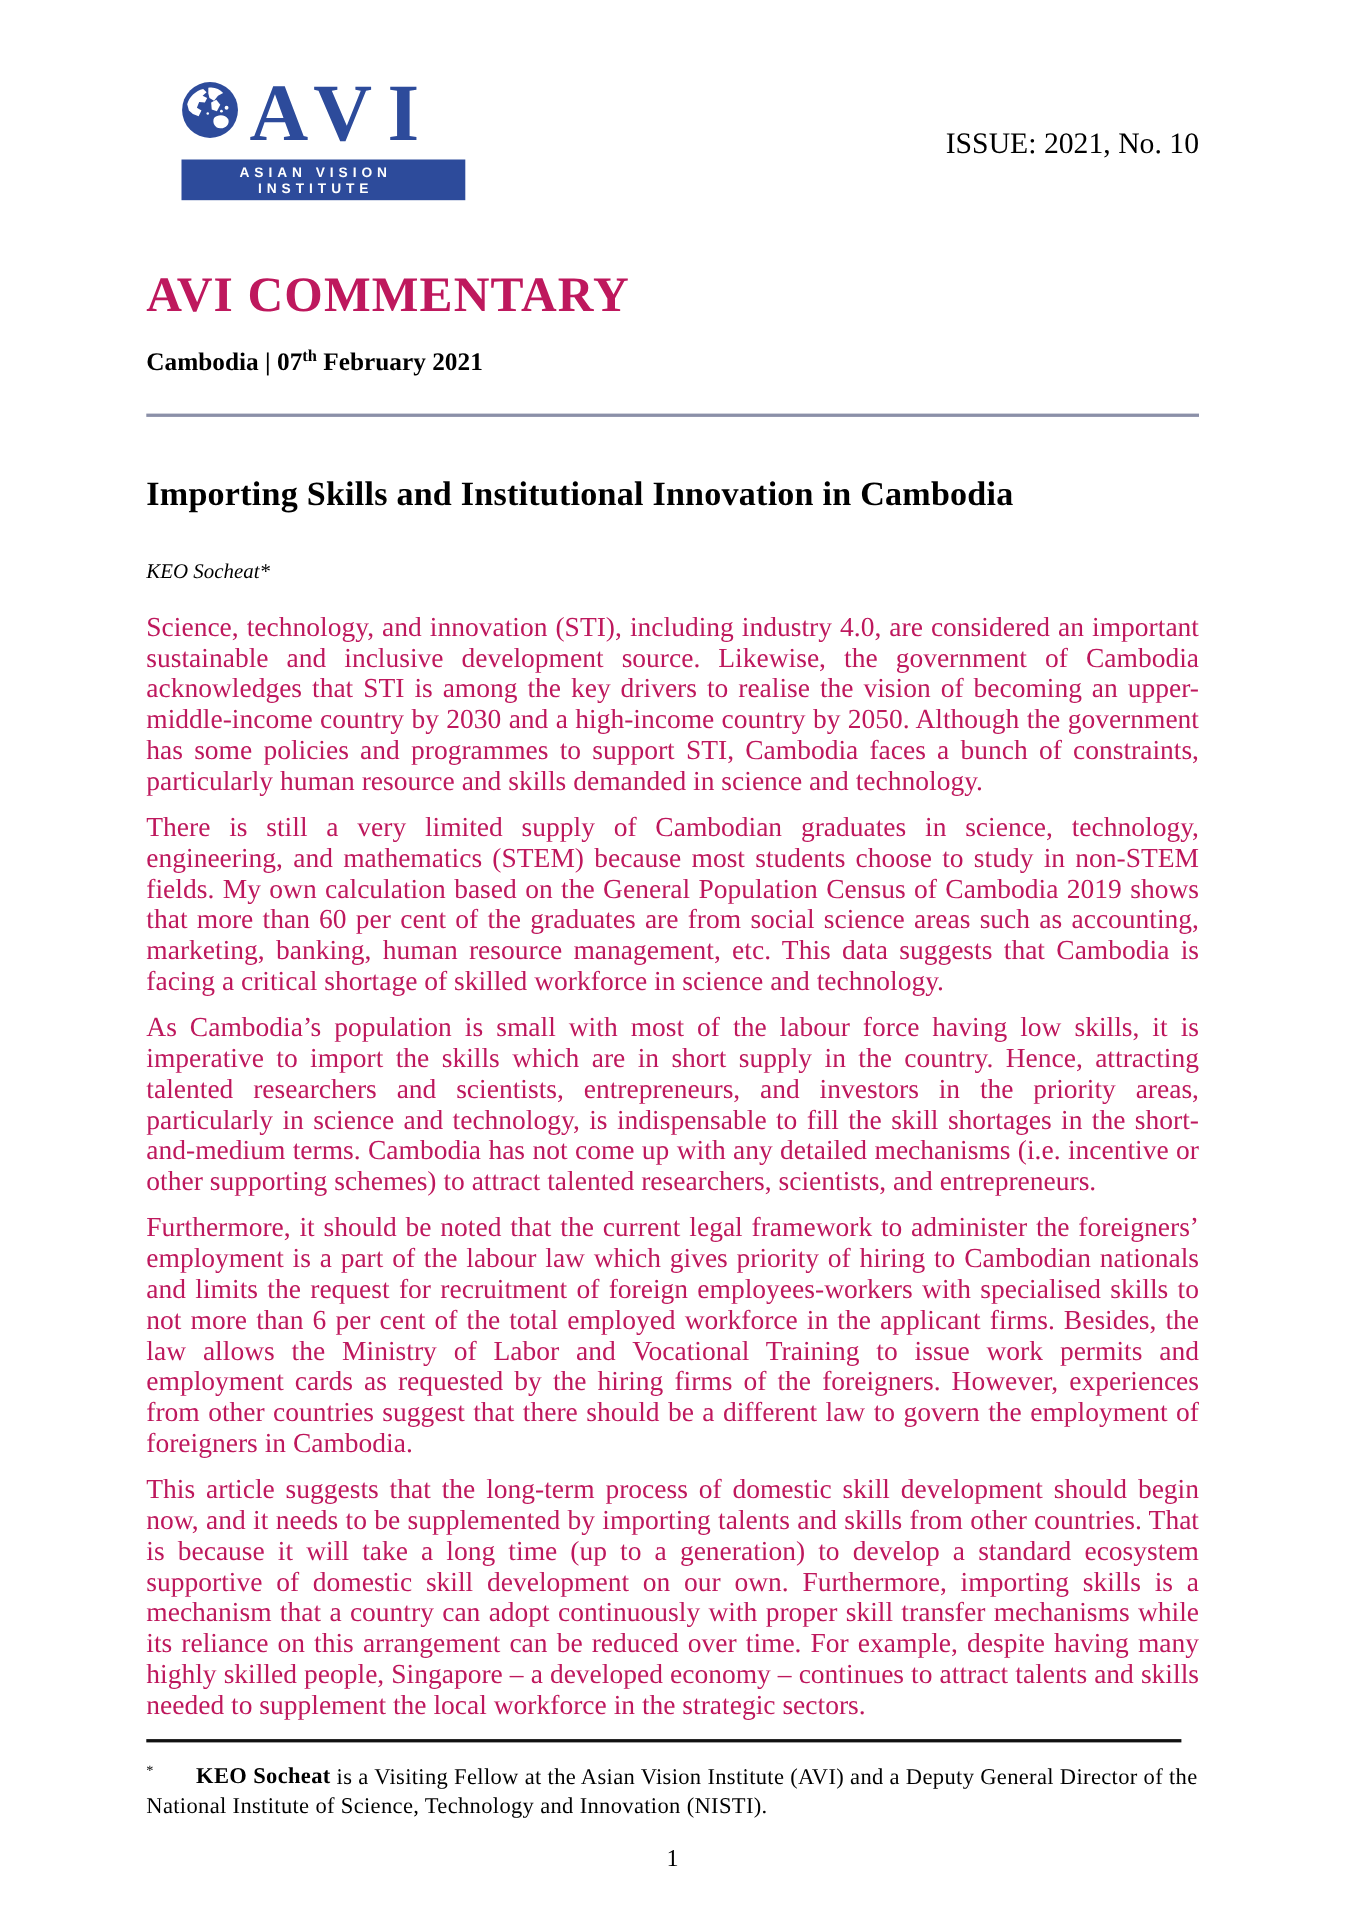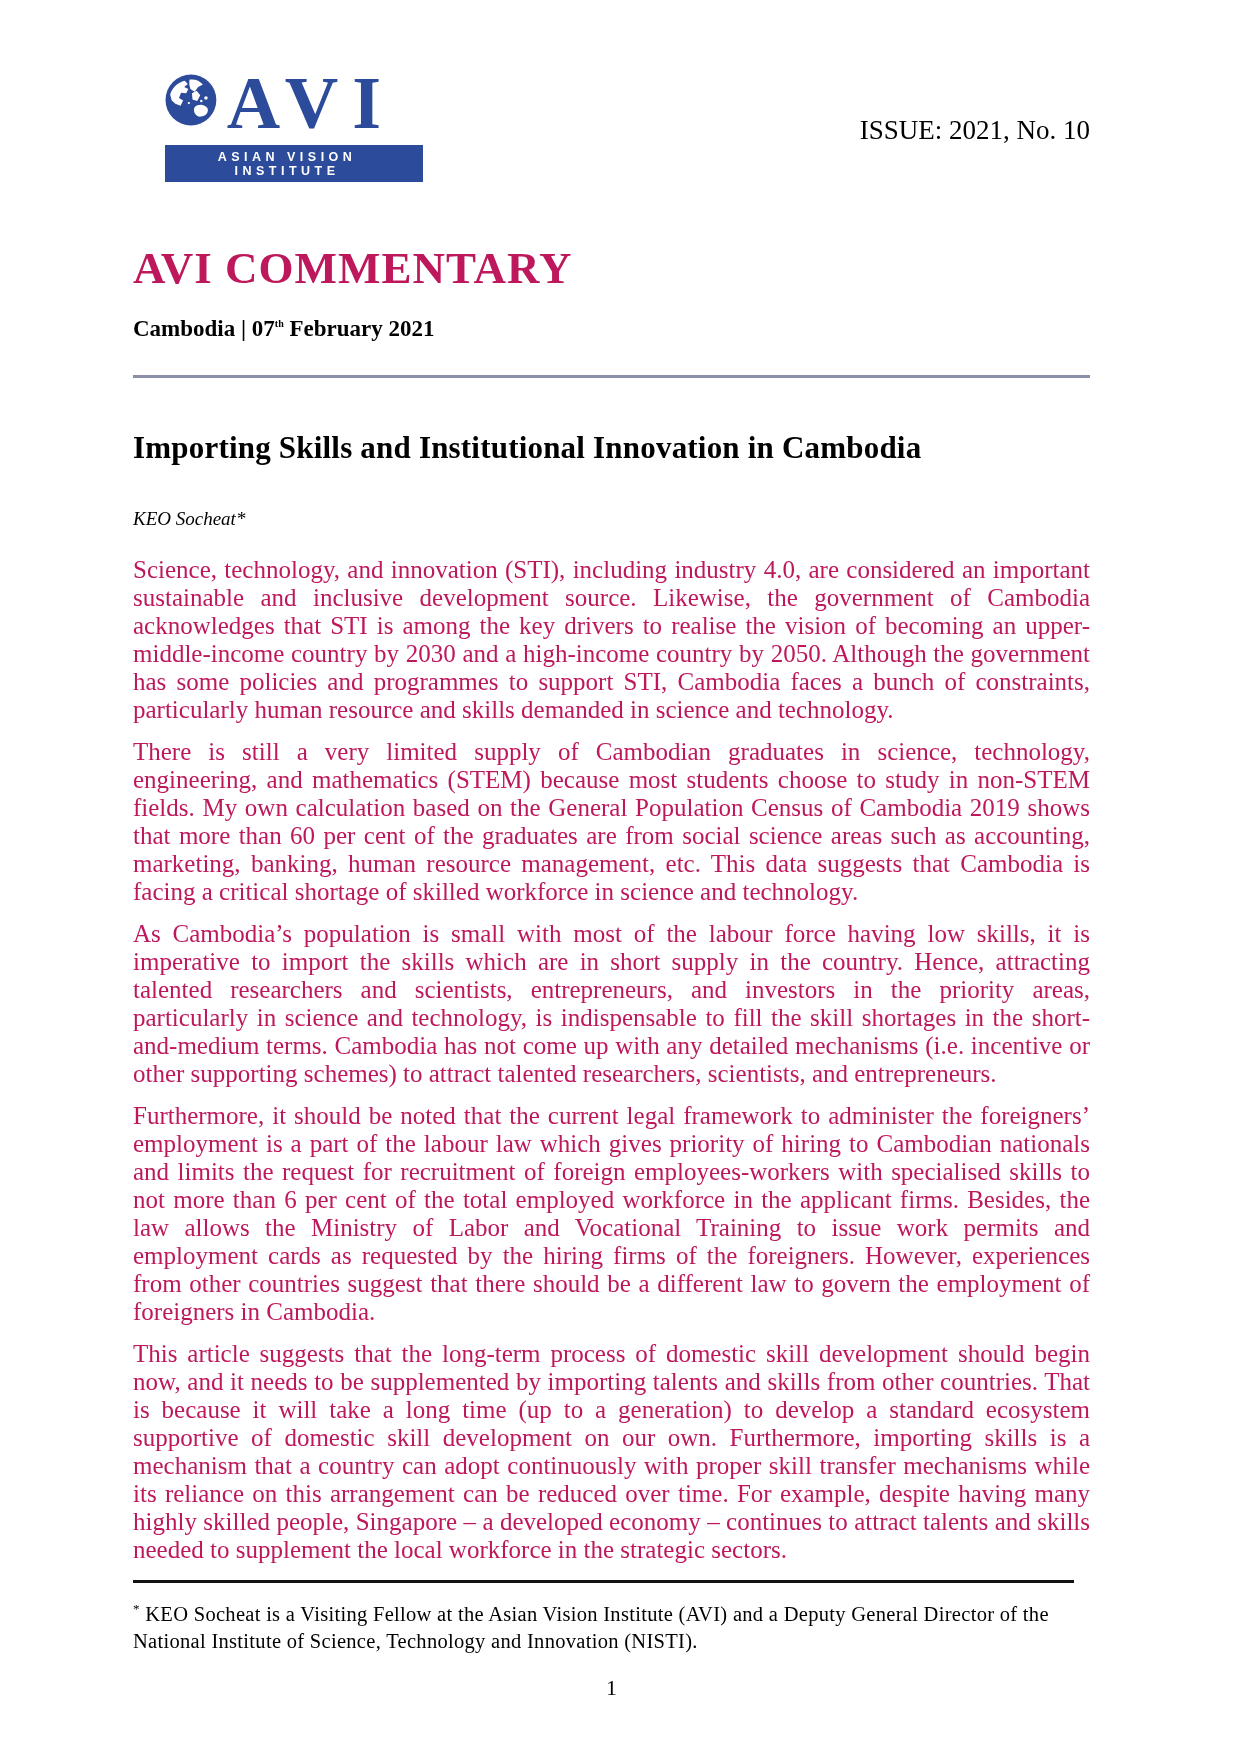--- a/index.html
+++ b/index.html
@@ -67,21 +67,21 @@
     font-weight: bold;
     font-size: 45px;
     color: #be185d;
     letter-spacing: 1px;
   }
   .date-line {
     margin-top: 22px;
     font-weight: bold;
     font-size: 23px;
   }
-  .date-line sup { font-size: 10px; }
+  .date-line sup { font-size: 15px; }
   .header-rule {
     margin-top: 33px;
     border: none;
     border-top: 3px solid #8b90a8;
     width: 957px;
   }
 
   
   .article-title {
     margin-top: 52px;
@@ -111,21 +111,21 @@
     width: 941px;
   }
   .footnote {
     margin-top: 12px;
     font-size: 20.5px;
     line-height: 27px;
     width: 957px;
     letter-spacing: 0.3px;
   }
   .footnote sup { font-size: 13px; }
-  .footnote b { font-weight: normal; }
+  .footnote b { font-weight: bold; margin-left: 33px; }
   .page-number {
     margin-top: 20px;
     text-align: center;
     font-size: 22px;
     width: 957px;
   }
 </style>
 </head>
 <body>
 

